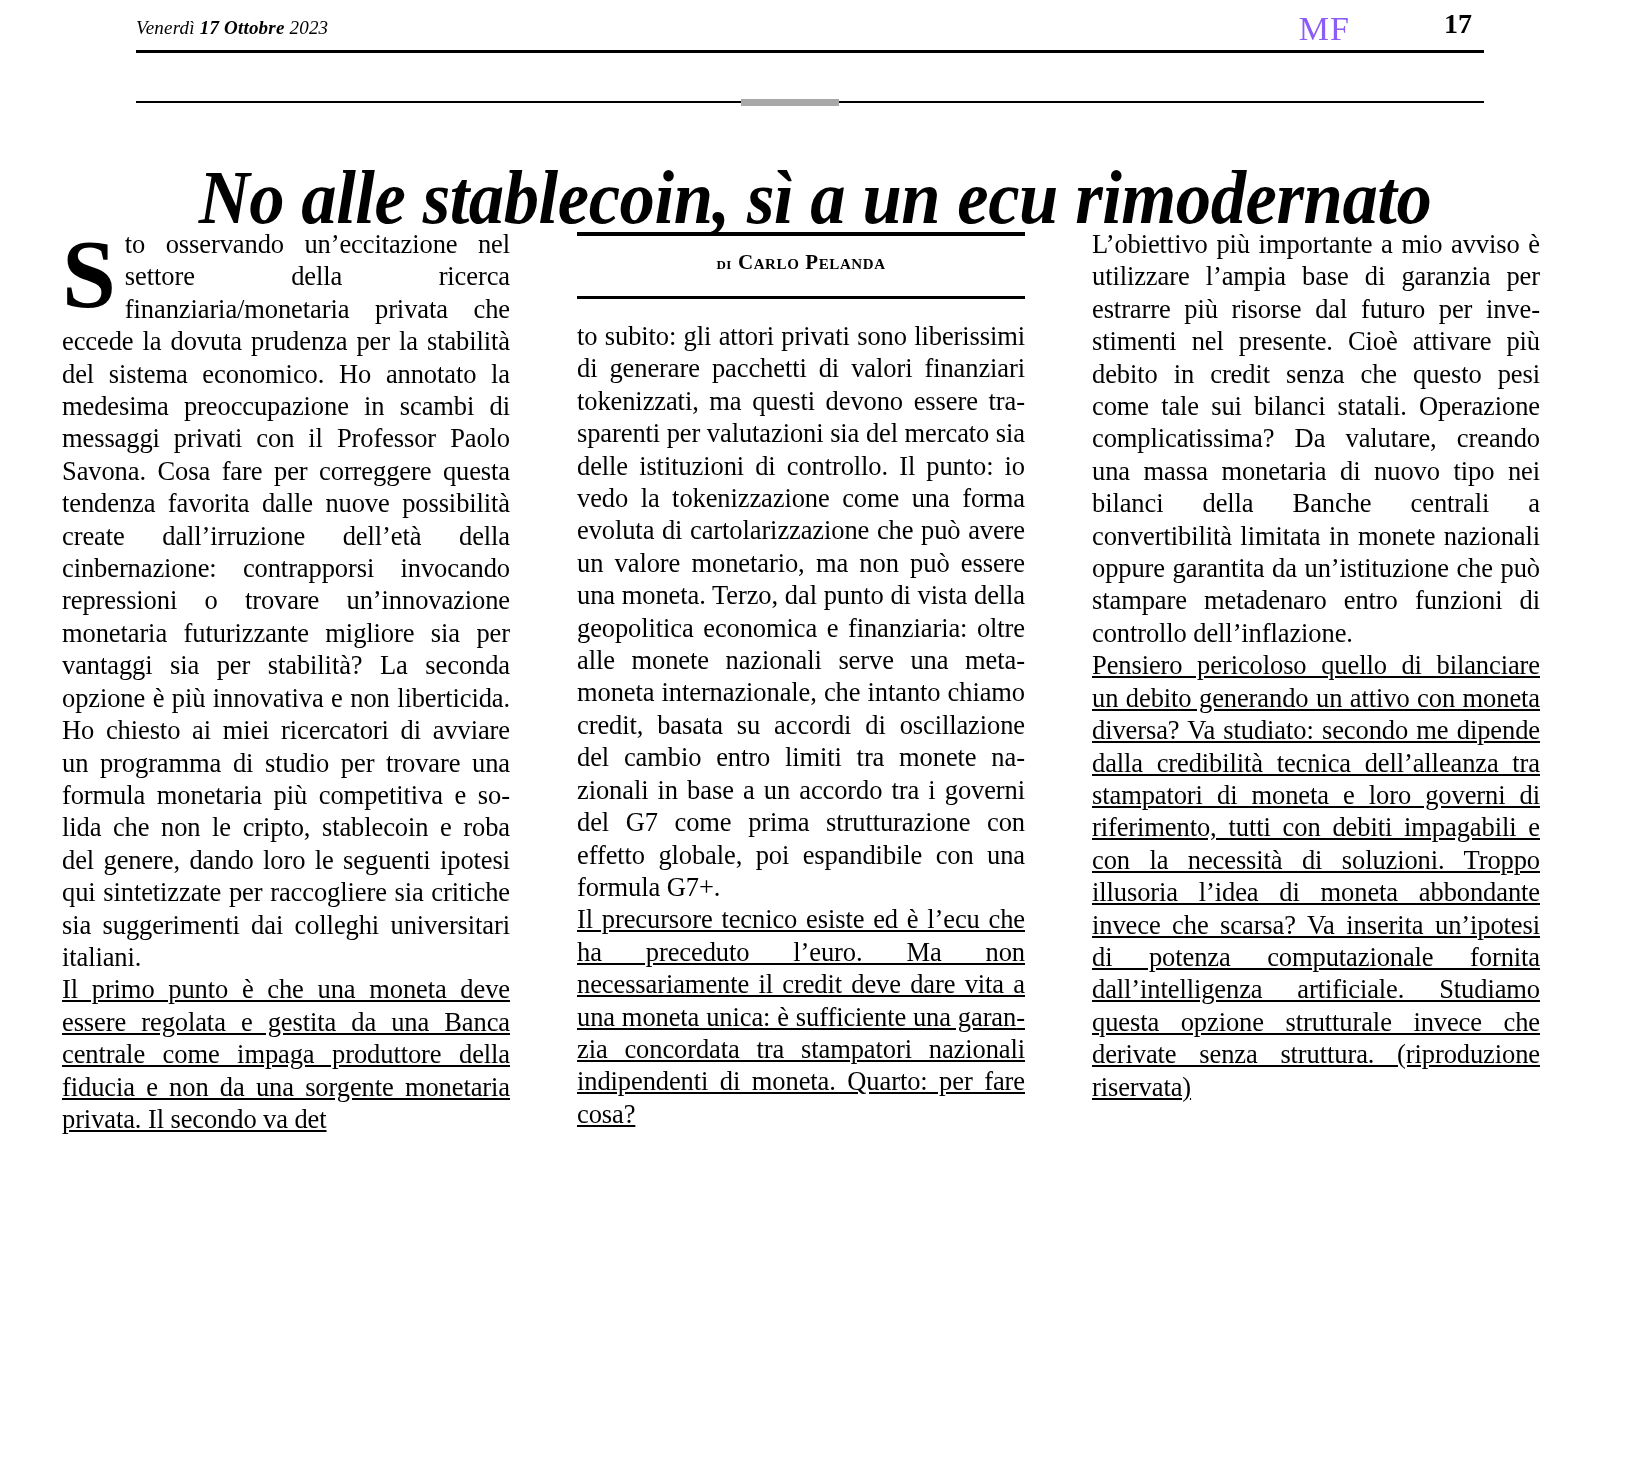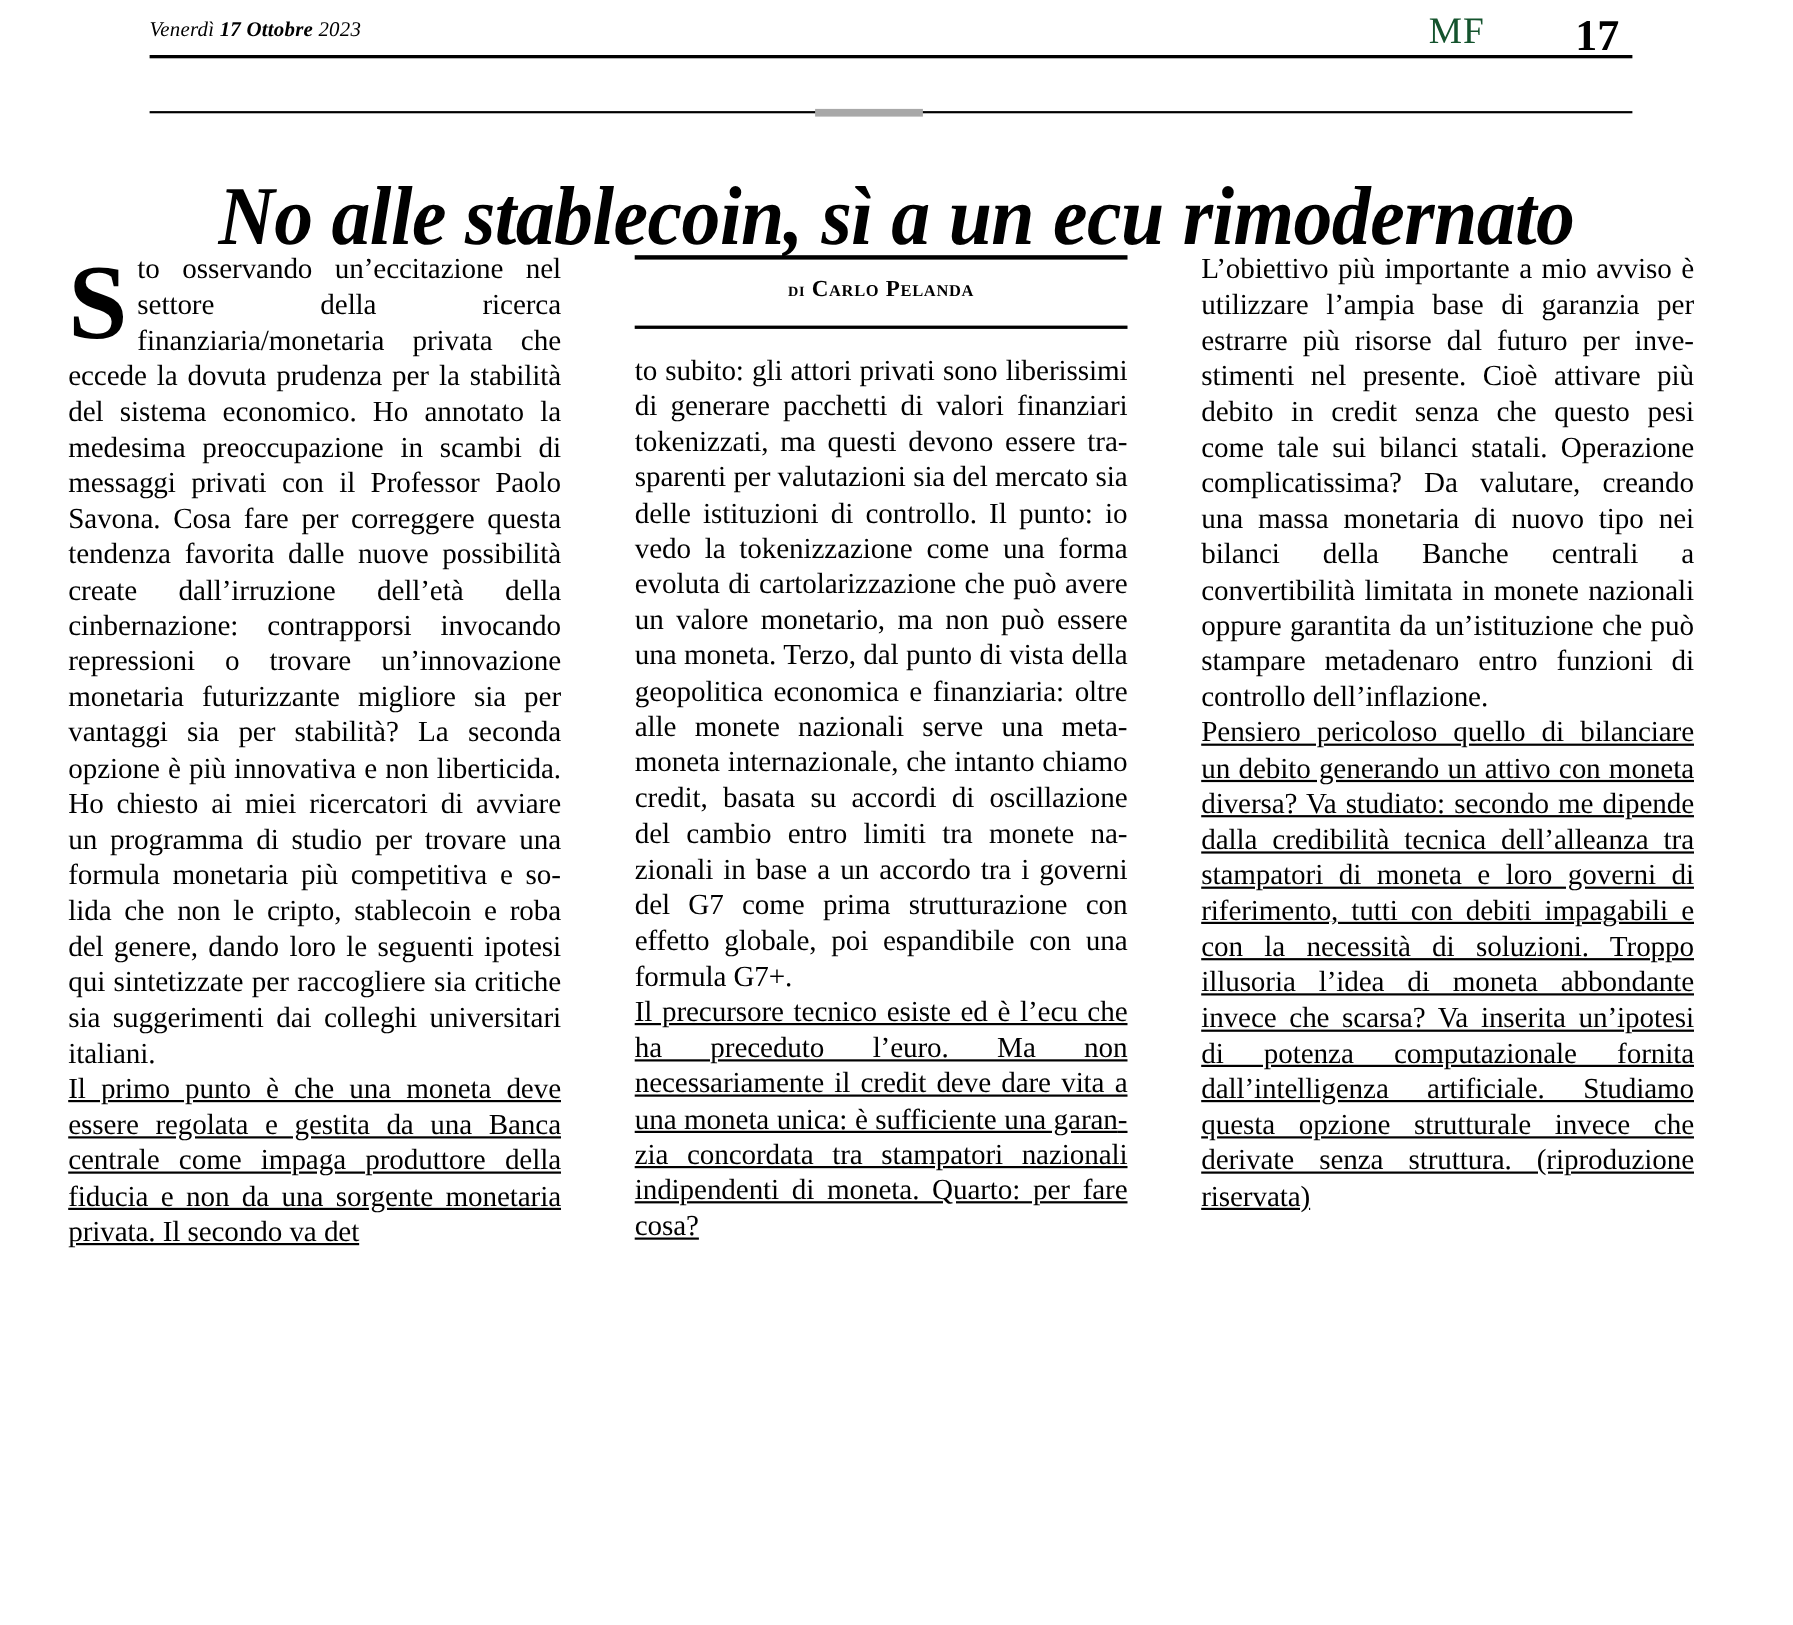--- a/index.html
+++ b/index.html
@@ -45,28 +45,28 @@
     font-weight: bold;
     font-style: italic;
   }
   .mf-logo {
     position: absolute;
     right: 134px;
     top: 2px;
     font-family: "Liberation Serif", "DejaVu Serif", serif;
     font-size: 34px;
     letter-spacing: 1px;
-    color: #14532d;
+    color: #8b5cf6;
   }
   .page-number {
     position: absolute;
     right: 12px;
     top: 0px;
     font-family: "Liberation Serif", "DejaVu Serif", serif;
-    font-size: 40px;
+    font-size: 28px;
     font-weight: bold;
     letter-spacing: 0px;
   }
   .rule-masthead {
     position: absolute;
     left: 136px;
     top: 50px;
     width: 1348px;
     height: 3px;
     background: #000;

